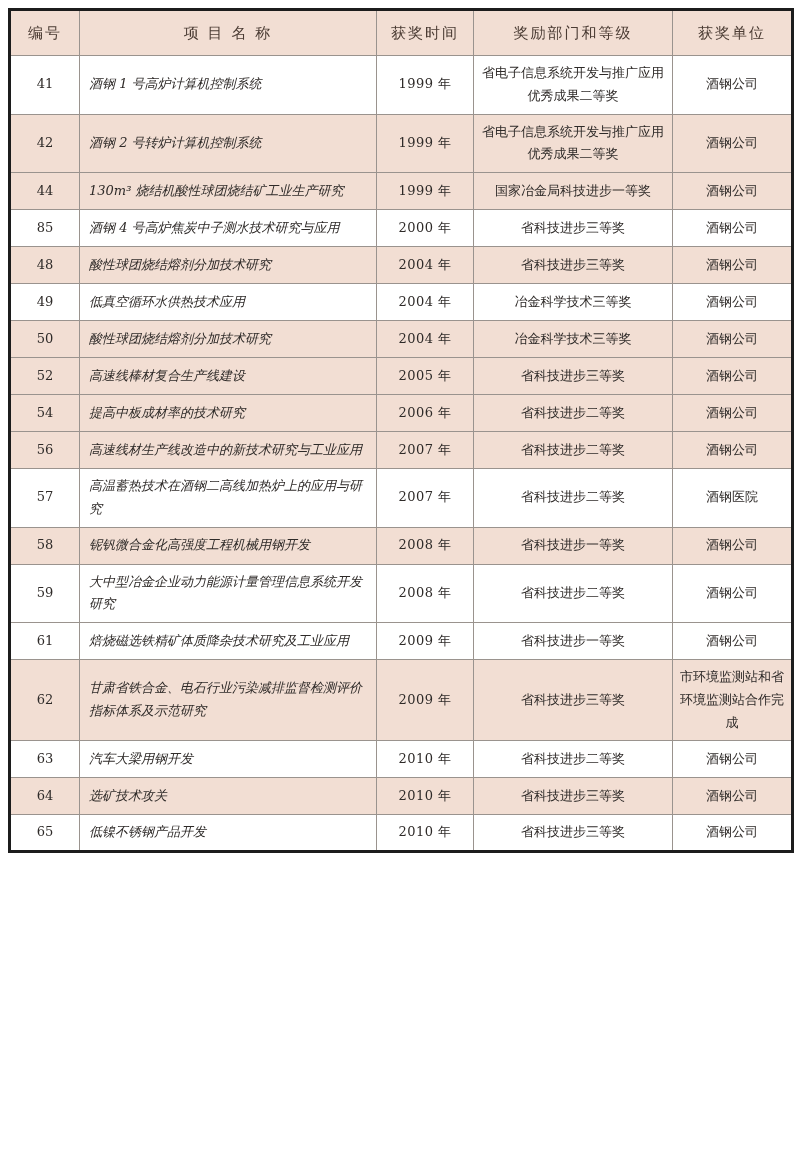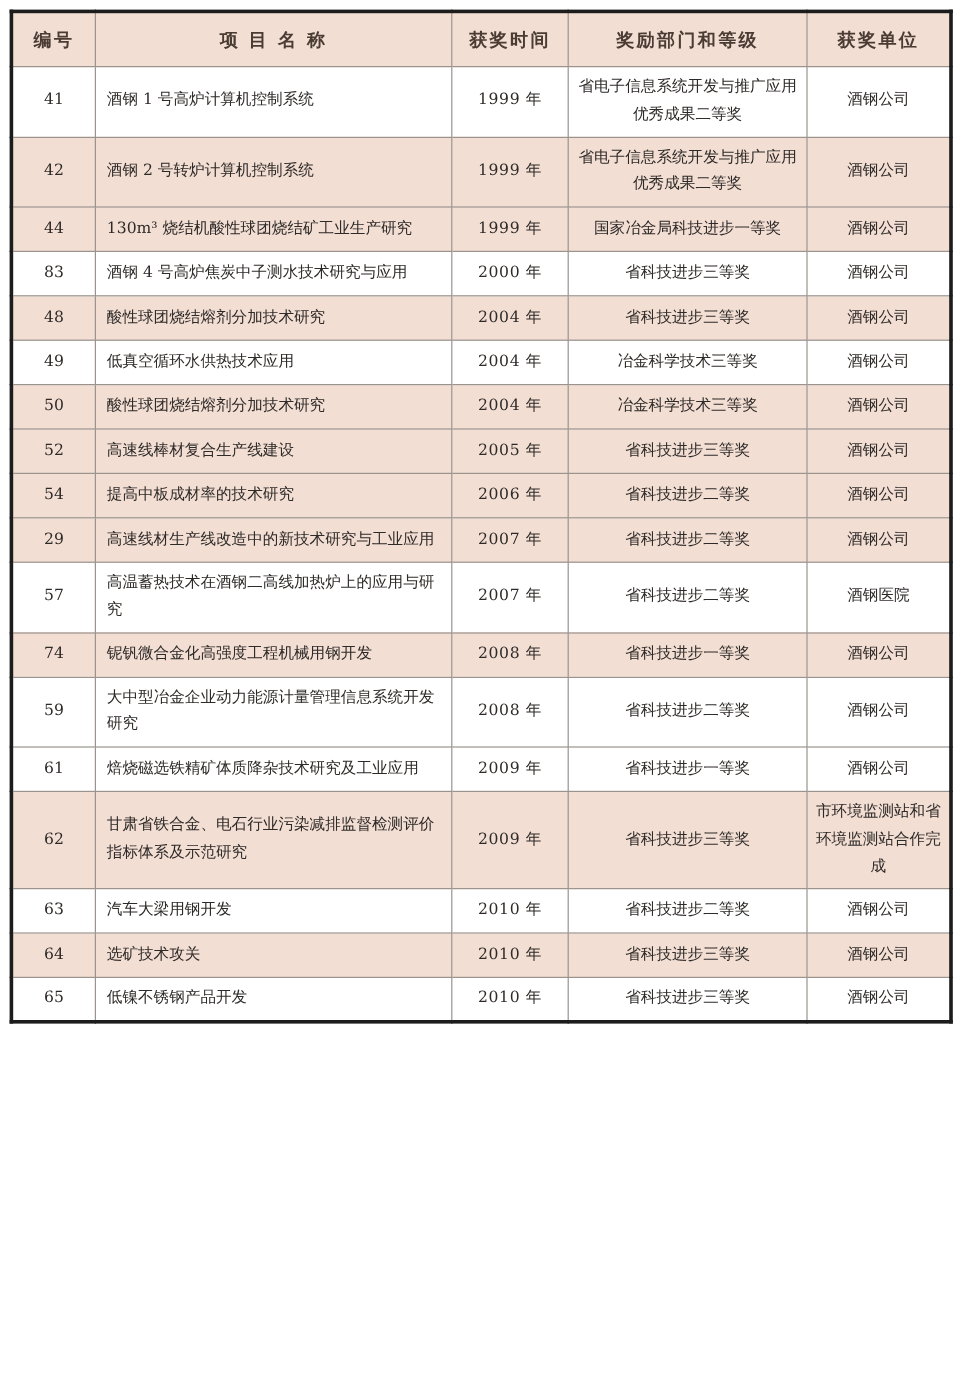--- a/index.html
+++ b/index.html
@@ -27,36 +27,36 @@
   col.c-award{width:199px;}
   col.c-unit{width:120px;}
   th,td{
     border:1px solid var(--grid);
     vertical-align:middle;
     box-sizing:border-box;
   }
   th{
     background:var(--shade);
     font-family:"DejaVu Sans","Liberation Sans",sans-serif;
-    font-weight:bold;
+    font-weight:normal;
     color:var(--header-text);
     font-size:15px;
     height:46px;
     letter-spacing:2px;
     text-align:center;
   }
   td{
     color:var(--text);
     font-size:13px;
     line-height:1.75;
     height:37px;
     padding:6px 4px;
   }
   td.col-id,td.col-year,td.col-award,td.col-unit{text-align:center;}
-  td.col-name{text-align:left;padding-left:9px;padding-right:3px;}
+  td.col-name{text-align:left;padding-left:9px;padding-right:3px;font-style:italic;}
   td.col-year{letter-spacing:0.5px;}
   tr.shaded td{background:var(--shade);}
   tr.pad-tall td{padding-top:14px;padding-bottom:14px;}
 </style>
 </head>
 <body>
 
 <div class="page">
   <table class="awards">
     <colgroup>
@@ -91,21 +91,21 @@
     <td class="col-unit">酒钢公司</td>
   </tr>
         <tr class="shaded">
     <td class="col-id">44</td>
     <td class="col-name">130m³ 烧结机酸性球团烧结矿工业生产研究</td>
     <td class="col-year">1999 年</td>
     <td class="col-award">国家冶金局科技进步一等奖</td>
     <td class="col-unit">酒钢公司</td>
   </tr>
         <tr>
-    <td class="col-id">83</td>
+    <td class="col-id">85</td>
     <td class="col-name">酒钢 4 号高炉焦炭中子测水技术研究与应用</td>
     <td class="col-year">2000 年</td>
     <td class="col-award">省科技进步三等奖</td>
     <td class="col-unit">酒钢公司</td>
   </tr>
         <tr class="shaded">
     <td class="col-id">48</td>
     <td class="col-name">酸性球团烧结熔剂分加技术研究</td>
     <td class="col-year">2004 年</td>
     <td class="col-award">省科技进步三等奖</td>
@@ -133,35 +133,35 @@
     <td class="col-unit">酒钢公司</td>
   </tr>
         <tr class="shaded">
     <td class="col-id">54</td>
     <td class="col-name">提高中板成材率的技术研究</td>
     <td class="col-year">2006 年</td>
     <td class="col-award">省科技进步二等奖</td>
     <td class="col-unit">酒钢公司</td>
   </tr>
         <tr class="shaded">
-    <td class="col-id">29</td>
+    <td class="col-id">56</td>
     <td class="col-name">高速线材生产线改造中的新技术研究与工业应用</td>
     <td class="col-year">2007 年</td>
     <td class="col-award">省科技进步二等奖</td>
     <td class="col-unit">酒钢公司</td>
   </tr>
         <tr>
     <td class="col-id">57</td>
     <td class="col-name">高温蓄热技术在酒钢二高线加热炉上的应用与研究</td>
     <td class="col-year">2007 年</td>
     <td class="col-award">省科技进步二等奖</td>
     <td class="col-unit">酒钢医院</td>
   </tr>
         <tr class="shaded">
-    <td class="col-id">74</td>
+    <td class="col-id">58</td>
     <td class="col-name">铌钒微合金化高强度工程机械用钢开发</td>
     <td class="col-year">2008 年</td>
     <td class="col-award">省科技进步一等奖</td>
     <td class="col-unit">酒钢公司</td>
   </tr>
         <tr>
     <td class="col-id">59</td>
     <td class="col-name">大中型冶金企业动力能源计量管理信息系统开发研究</td>
     <td class="col-year">2008 年</td>
     <td class="col-award">省科技进步二等奖</td>

